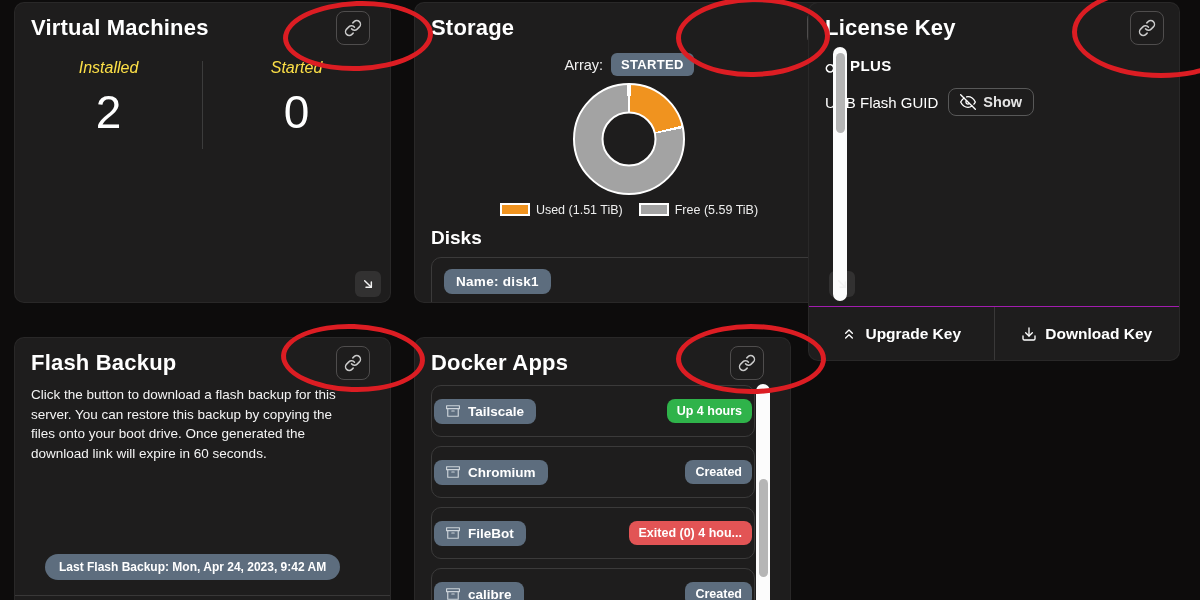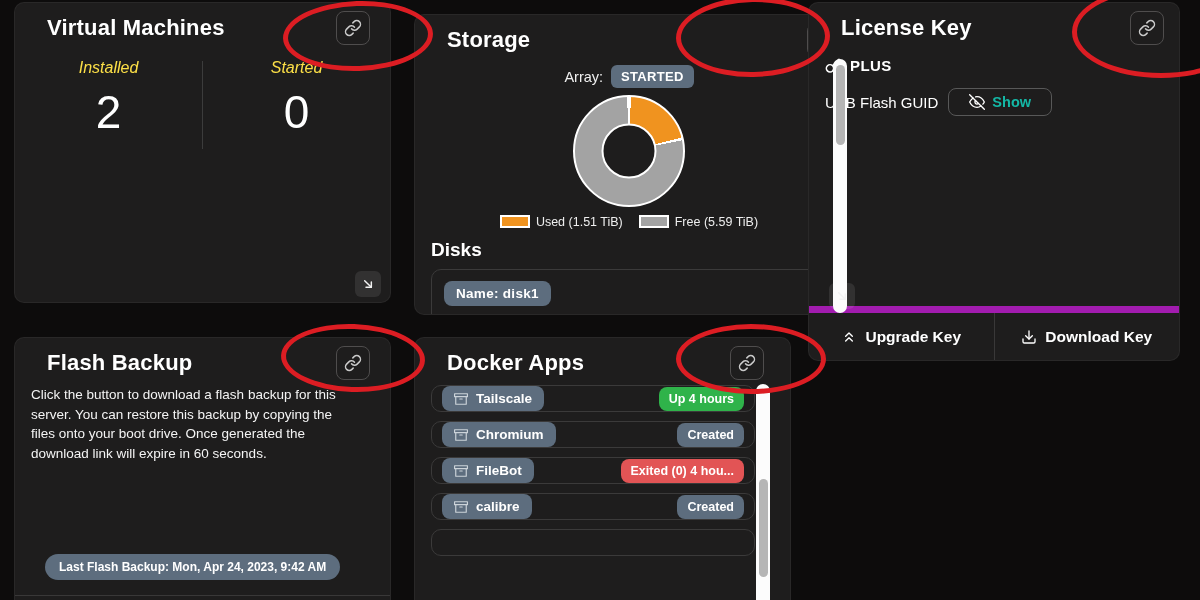--- a/index.html
+++ b/index.html
@@ -11,28 +11,28 @@
     color:#fff;
   }
   .card {
     position:absolute;
     background:#1e1d1d;
     border:1px solid rgba(255,255,255,0.05);
     border-radius:10px;
     overflow:hidden;
   }
   #card-vm      { left:14px;  top:2px;   width:377px; height:301px; }
-  #card-storage { left:414px; top:14px;   width:454px; height:301px; }
+  #card-storage { left:414px; top:2px;   width:454px; height:301px; }
   #card-license { left:808px; top:2px;   width:372px; height:359px; }
   #card-flash   { left:14px;  top:337px; width:377px; height:290px; }
   #card-docker  { left:414px; top:337px; width:377px; height:290px; }
 
   .card-title {
     font-size:22px; font-weight:700; letter-spacing:.2px;
-    padding:12px 16px 0 32px;
+    padding:12px 16px 0 16px;
   }
   .link-btn {
     position:absolute; top:8px; right:20px;
     width:34px; height:34px;
     border:1px solid #4f4d4d; border-radius:8px;
     background:transparent;
     display:flex; align-items:center; justify-content:center;
     cursor:pointer;
   }
   #card-license .link-btn { right:15px; }
@@ -101,27 +101,27 @@
   #docker-thumb  { top:95px; height:98px; }
 
   
   .license-row { display:flex; align-items:center; gap:9px; margin:16px 16px 0 16px; font-size:15px; }
   .license-row svg { width:16px; height:16px; }
   .tier-text { font-weight:700; letter-spacing:.4px; }
   .guid-row { display:flex; align-items:center; gap:10px; margin:14px 16px 0 16px; font-size:15px; }
   .show-btn {
     display:flex; align-items:center; gap:7px;
     border:1px solid #585858; border-radius:8px; background:transparent;
-    color:#14b8a6; padding:5px 20px; font-size:14.5px; font-weight:600; cursor:pointer;
+    color:#e5e5e5; padding:5px 11px; font-size:14.5px; font-weight:600; cursor:pointer;
     font-family:"Liberation Sans", sans-serif;
   }
   .show-btn svg { width:16px; height:16px; stroke:#fff; fill:none; stroke-width:2; stroke-linecap:round; stroke-linejoin:round; }
   .license-footer {
     position:absolute; bottom:0; left:0; right:0; height:54px;
-    border-top:7px solid #a21caf; display:flex;
+    border-top:1px solid #a21caf; display:flex;
   }
   .footer-btn {
     flex:1; display:flex; align-items:center; justify-content:center; gap:8px;
     background:transparent; border:none; color:#fff;
     font-size:15.5px; font-weight:600; cursor:pointer;
     font-family:"Liberation Sans", sans-serif;
   }
   .footer-btn:first-child { border-right:1px solid #393838; }
   .footer-btn svg { width:16px; height:16px; stroke:#fff; fill:none; stroke-width:2; stroke-linecap:round; stroke-linejoin:round; }
 
@@ -138,21 +138,21 @@
   .flash-footer-divider {
     position:absolute; left:0; right:0; top:257px;
     border-top:1px solid #393838;
   }
 
   
   .docker-rows { margin:9px 0 0 16px; width:324px; }
   .docker-row {
     display:flex; align-items:center; justify-content:space-between;
     border:1px solid #3b3a3a; border-radius:10px;
-    height:27px; padding:0 10px; margin-bottom:9px;
+    height:52px; padding:0 2px; margin-bottom:9px;
   }
   .app-pill {
     display:flex; align-items:center; gap:8px;
     background:#5d6d7e; border-radius:8px; padding:5px 12px;
     font-size:13.5px; font-weight:700; cursor:pointer;
   }
   .app-pill svg { width:14px; height:14px; stroke:#ccd3d9; fill:none; stroke-width:2; stroke-linecap:round; stroke-linejoin:round; }
   .status-pill {
     border-radius:8px; padding:5px 10px;
     font-size:12.5px; font-weight:700; color:#fff;

